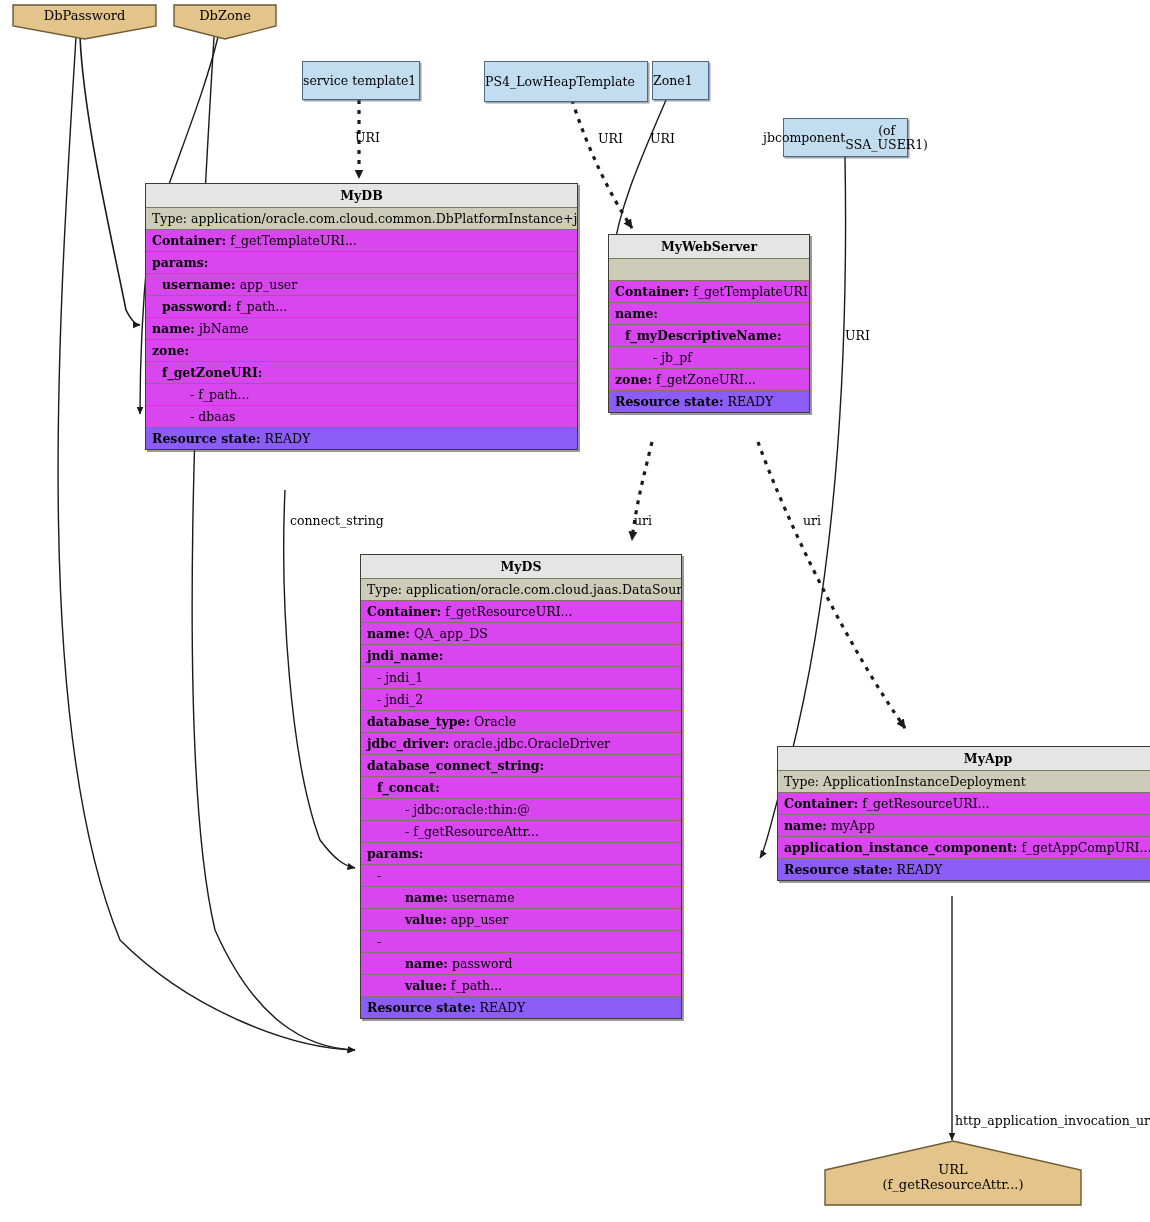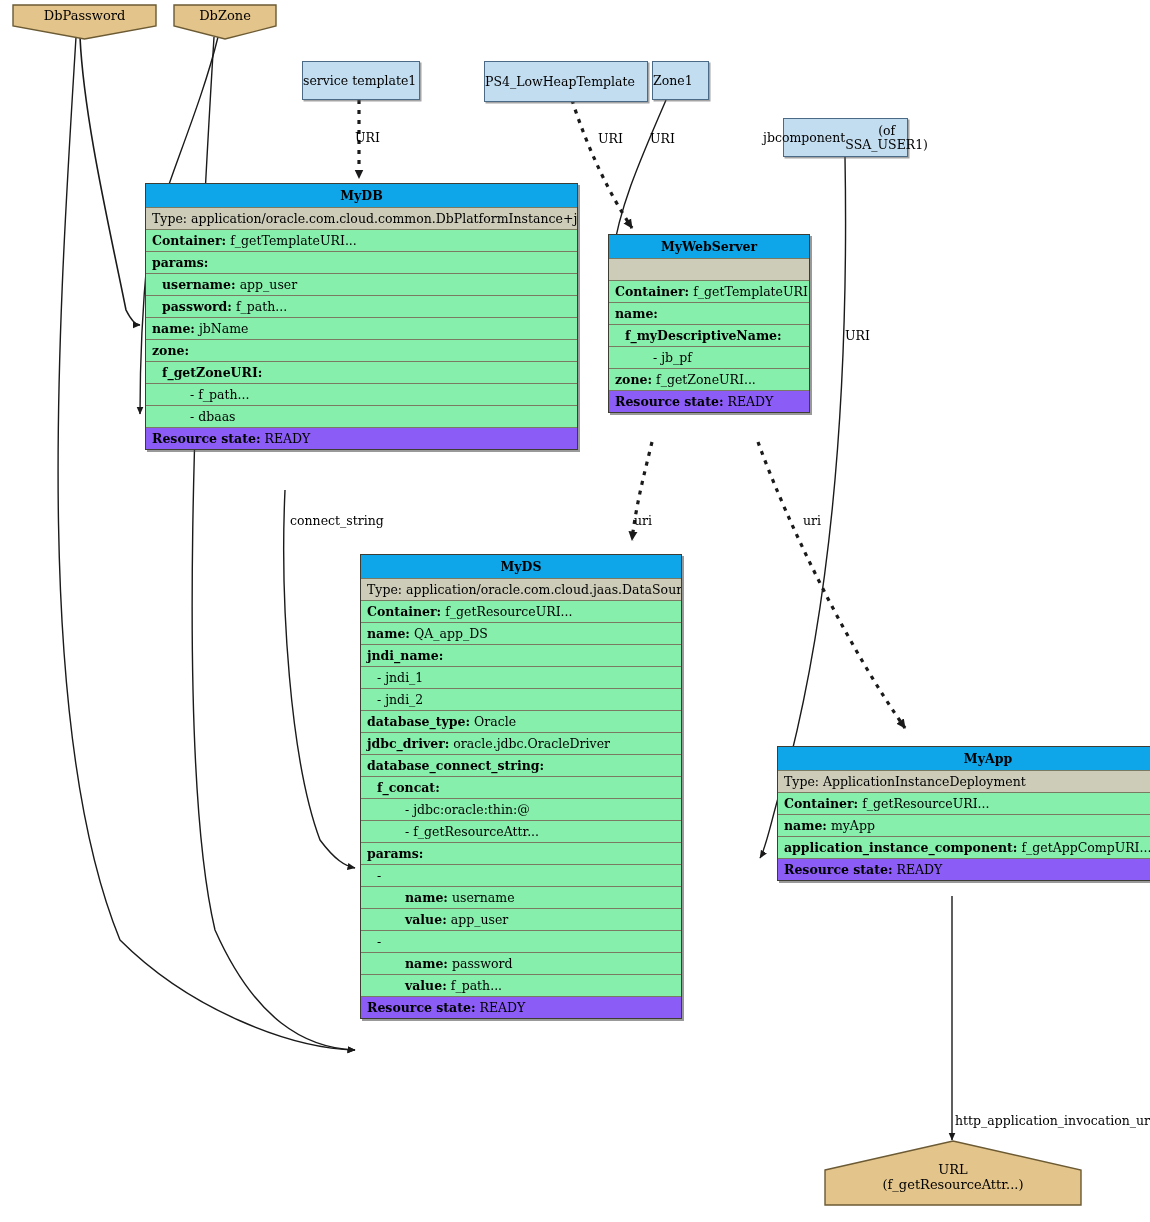--- a/index.html
+++ b/index.html
@@ -78,30 +78,30 @@
   .obj-row {
     box-sizing: border-box;
     border-bottom: 1px solid #7a7a62;
     padding: 3px 6px 3px 6px;
     line-height: 15px;
     white-space: nowrap;
     overflow: hidden;
   }
   .obj-row:last-child { border-bottom: none; }
   .row-title {
-    background: #0ea5e9;
+    background: #e5e5e5;
     text-align: center;
     font-weight: bold;
     padding: 4px 6px 4px 6px;
   }
   .row-type {
     background: #ccccb8;
   }
   .row-body {
-    background: #86efac;
+    background: #d946ef;
   }
   .row-state {
     background: #8b5cf6;
   }
   .indent1 { padding-left: 16px; }
   .indent2 { padding-left: 44px; }
   .k { font-weight: bold; }
   .v { font-weight: normal; }
 </style>
 </head>

